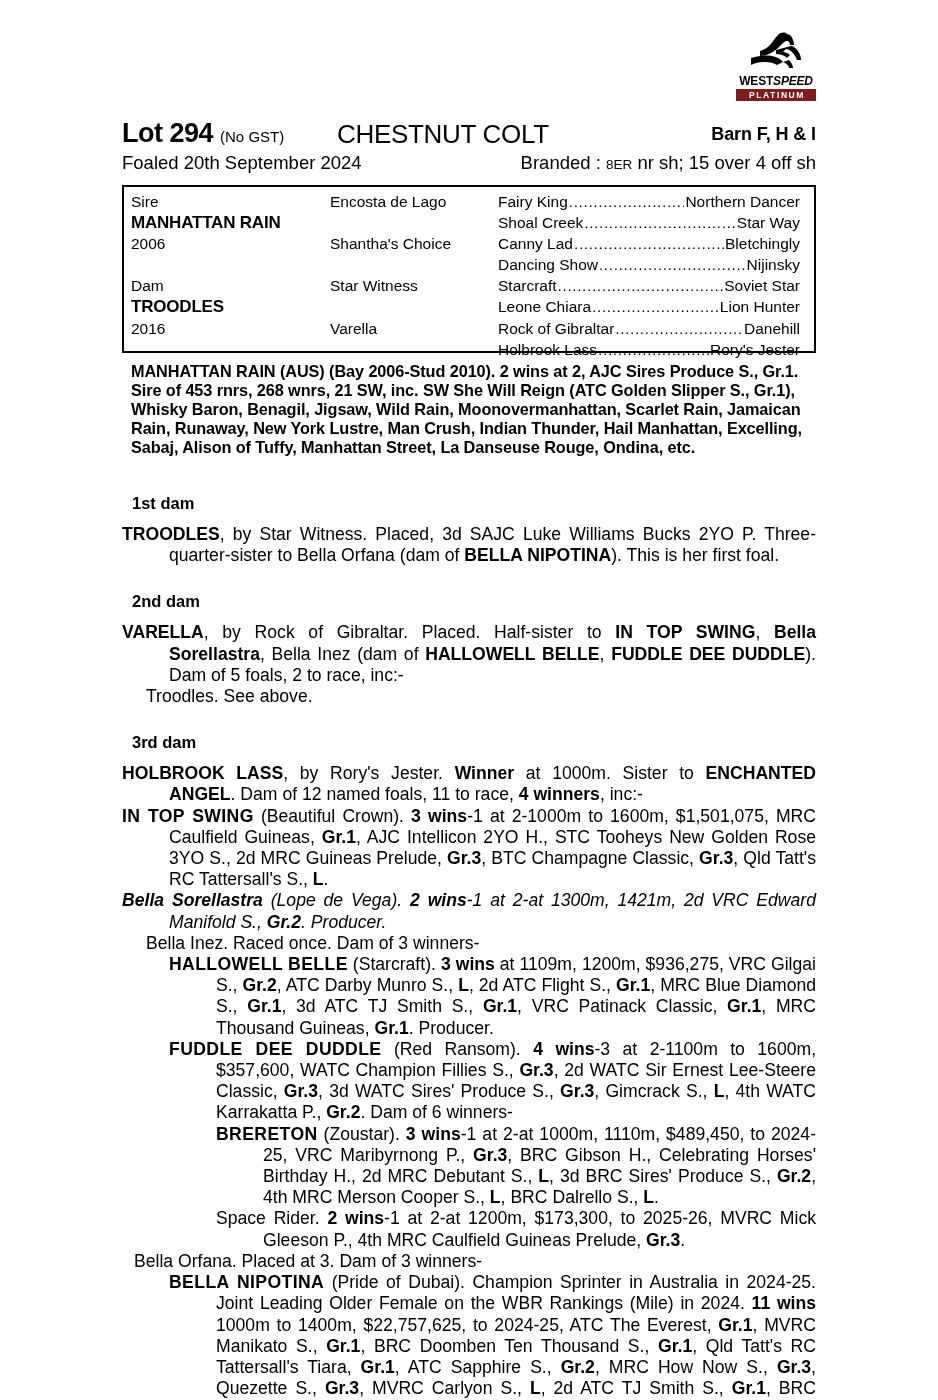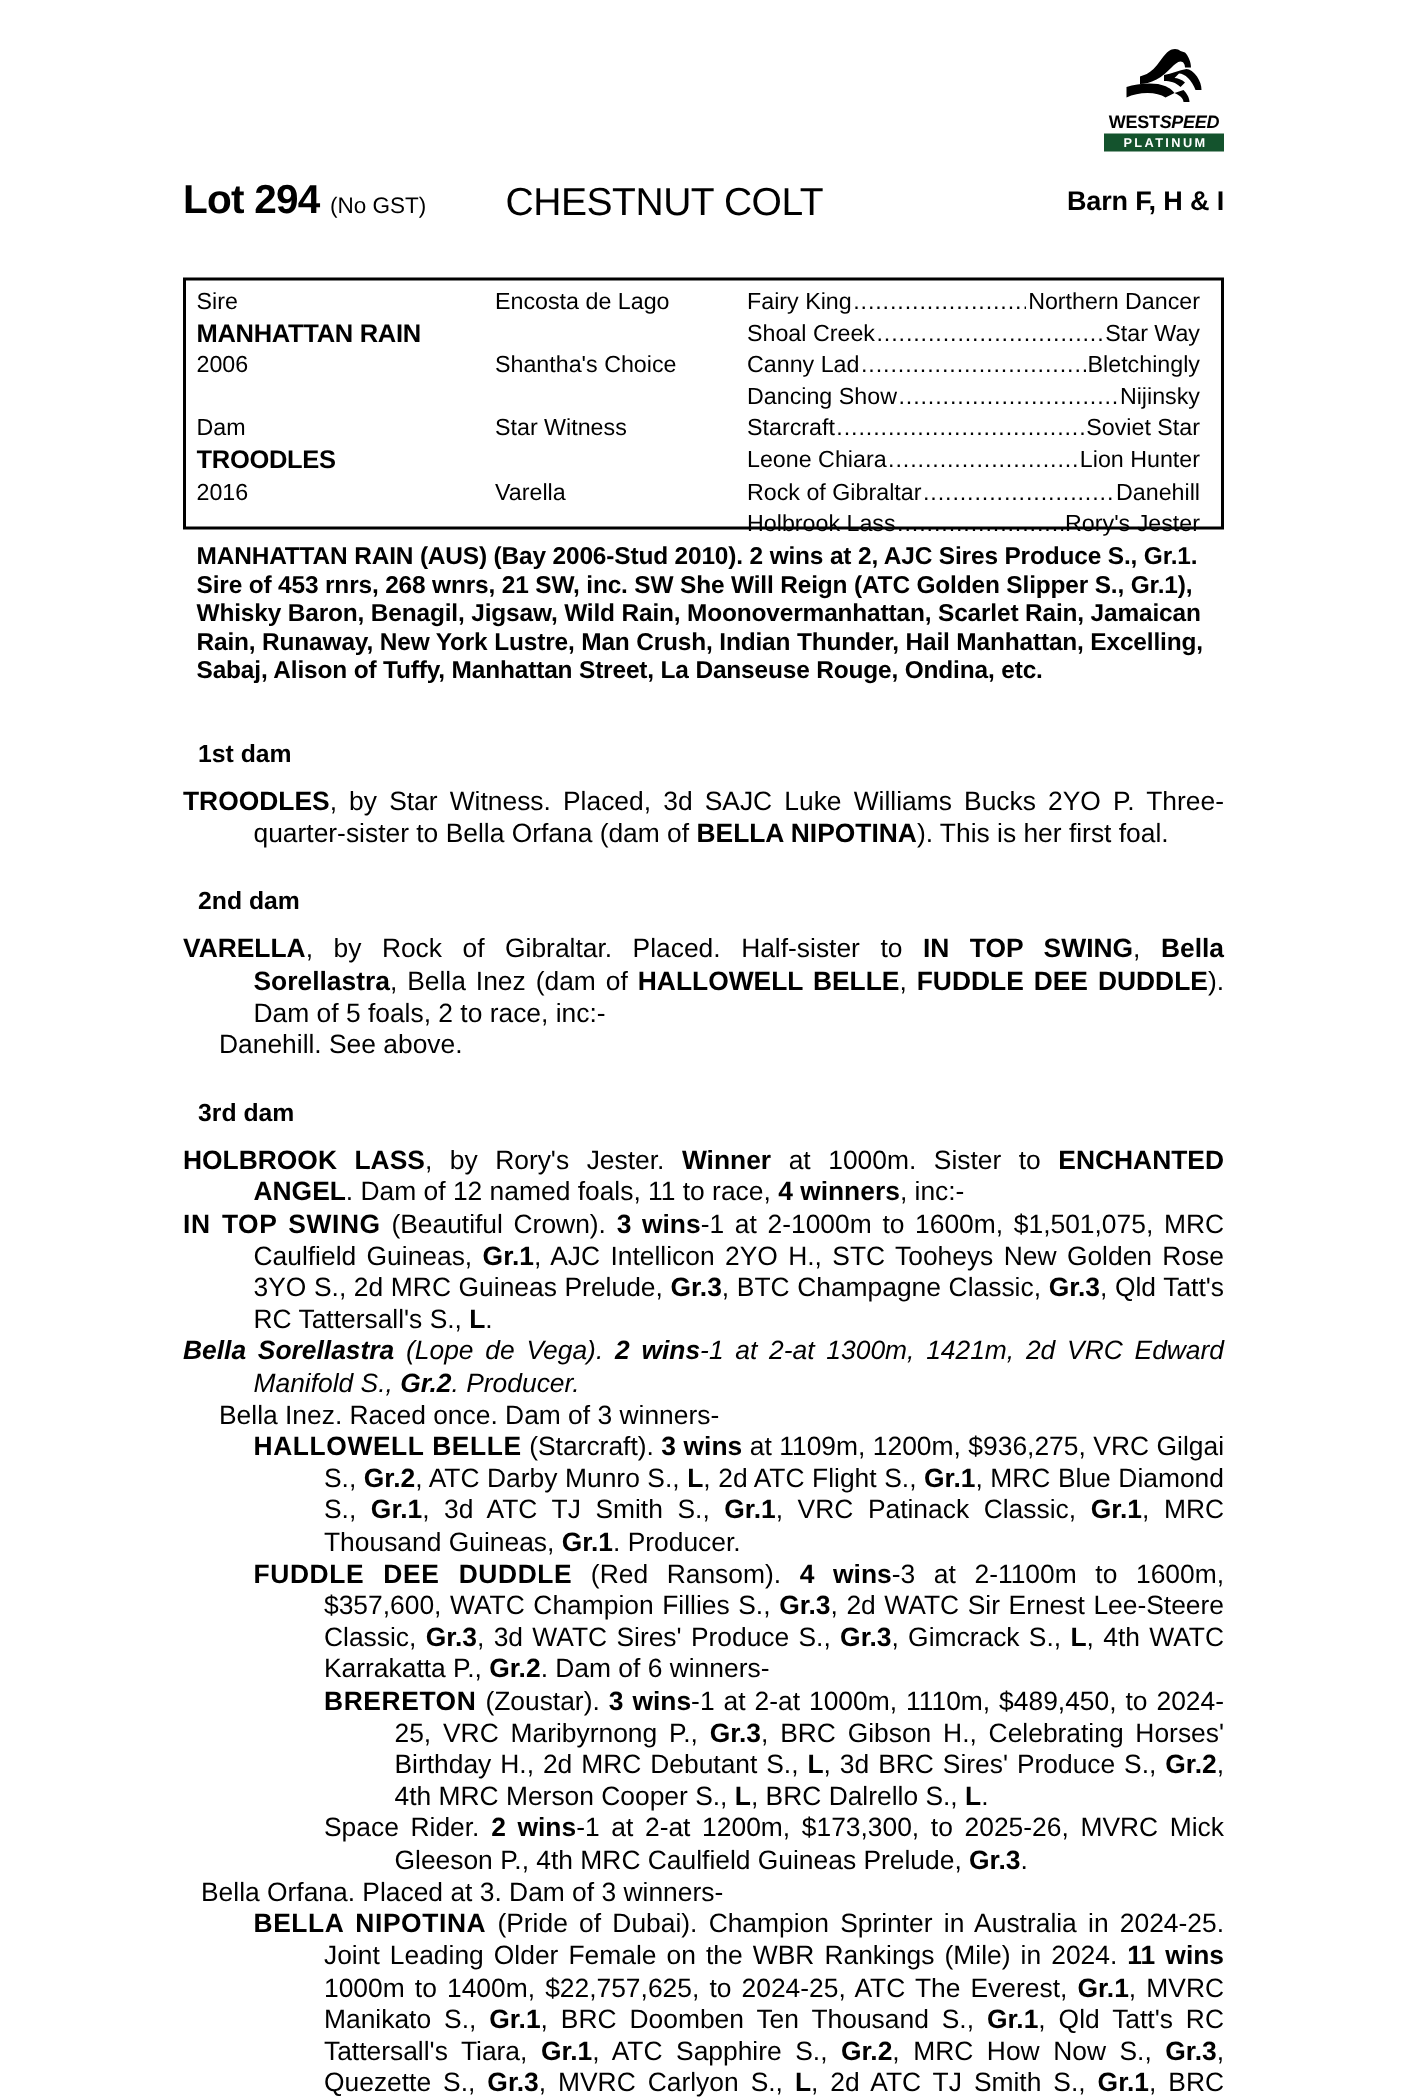--- a/index.html
+++ b/index.html
@@ -35,21 +35,21 @@
   .logo-wordmark {
     font-size: 12px;
     letter-spacing: -0.2px;
     line-height: 13px;
     margin-top: 1px;
     white-space: nowrap;
   }
   .logo-wordmark .w1 { font-weight: bold; }
   .logo-wordmark .w2 { font-style: italic; font-weight: bold; }
   .logo-platinum {
-    background: #14532d;
+    background: #7f1d1d;
     color: #fff;
     font-size: 8.5px;
     font-weight: bold;
     letter-spacing: 1.6px;
     line-height: 12px;
     margin-top: 1px;
     padding-left: 2px;
   }
 
   
@@ -209,20 +209,24 @@
     <div class="logo-platinum">PLATINUM</div>
   </div>
 
 
   <div class="lot-row">
     <div class="lot-label"><span>Lot 294</span> <span class="lot-gst">(No GST)</span></div>
     <div class="colour-sex">CHESTNUT COLT</div>
     <div class="barn">Barn F, H &amp; I</div>
   </div>
 
+  <div class="foaled-row">
+    <div class="foaled">Foaled 20th September 2024</div>
+    <div class="branded"><span>Branded : </span><span class="brand-sym">8ER</span><span> nr sh; 15 over 4 off sh</span></div>
+  </div>
 
   <div class="ped-table">
     <div class="ped-col ped-col-1" id="pedcol1">
         <div class="ped-line">Sire</div>
         <div class="ped-line bold">MANHATTAN RAIN</div>
         <div class="ped-line">2006</div>
         <div class="ped-line"></div>
         <div class="ped-line">Dam</div>
         <div class="ped-line bold">TROODLES</div>
         <div class="ped-line">2016</div>
@@ -288,21 +292,21 @@
 
   <div class="body-text">
 
     <div class="dam-head">1st dam</div>
     <p class="para ind-a" id="dam1"><span class="hang" style="font-weight: bold;">TROODLES</span><span>, by Star Witness. Placed, 3d SAJC Luke Williams Bucks 2YO P. Three-quarter-sister to Bella Orfana (dam of </span><span style="font-weight: bold;">BELLA NIPOTINA</span><span>). This is her first foal.</span></p>
 
     <div class="spacer"></div>
 
     <div class="dam-head">2nd dam</div>
     <p class="para ind-a" id="dam2"><span class="hang" style="font-weight: bold;">VARELLA</span><span>, by Rock of Gibraltar. Placed. Half-sister to </span><span style="font-weight: bold;">IN TOP SWING</span><span>, </span><span style="font-weight: bold;">Bella Sorellastra</span><span>, Bella Inez (dam of </span><span style="font-weight: bold;">HALLOWELL BELLE</span><span>, </span><span style="font-weight: bold;">FUDDLE DEE DUDDLE</span><span>). Dam of 5 foals, 2 to race, inc:-</span></p>
-    <p class="para noj" id="dam2child" style="padding-left:24px">Danehill. See above.</p>
+    <p class="para noj" id="dam2child" style="padding-left:24px">Troodles. See above.</p>
 
     <div class="spacer"></div>
 
     <div class="dam-head">3rd dam</div>
     <p class="para ind-a" id="dam3"><span class="hang" style="font-weight: bold;">HOLBROOK LASS</span><span>, by Rory's Jester. </span><span style="font-weight: bold;">Winner</span><span> at 1000m. Sister to </span><span style="font-weight: bold;">ENCHANTED ANGEL</span><span>. Dam of 12 named foals, 11 to race, </span><span style="font-weight: bold;">4 winners</span><span>, inc:-</span></p>
 
     <div id="progenyList">
         <p class="para" style="padding-left: 47px;"><span class="hang" style="margin-left: -47px; font-weight: bold; letter-spacing: 0.4px;">IN TOP SWING</span><span> (Beautiful Crown). </span><span style="font-weight: bold;">3 wins</span><span>-1 at 2-1000m to 1600m, $1,501,075, MRC Caulfield Guineas, </span><span style="font-weight: bold;">Gr.1</span><span>, AJC Intellicon 2YO H., STC Tooheys New Golden Rose 3YO S., 2d MRC Guineas Prelude, </span><span style="font-weight: bold;">Gr.3</span><span>, BTC Champagne Classic, </span><span style="font-weight: bold;">Gr.3</span><span>, Qld Tatt's RC Tattersall's S., </span><span style="font-weight: bold;">L</span><span>.</span></p>
         <p class="para" style="padding-left: 47px; font-style: italic;"><span class="hang" style="margin-left: -47px; font-weight: bold;">Bella Sorellastra</span><span> (Lope de Vega). </span><span style="font-weight: bold;">2 wins</span><span>-1 at 2-at 1300m, 1421m, 2d VRC Edward Manifold S., </span><span style="font-weight: bold;">Gr.2</span><span>. Producer.</span></p>
         <p class="para noj" style="padding-left: 24px;"><span>Bella Inez. Raced once. Dam of 3 winners-</span></p>

